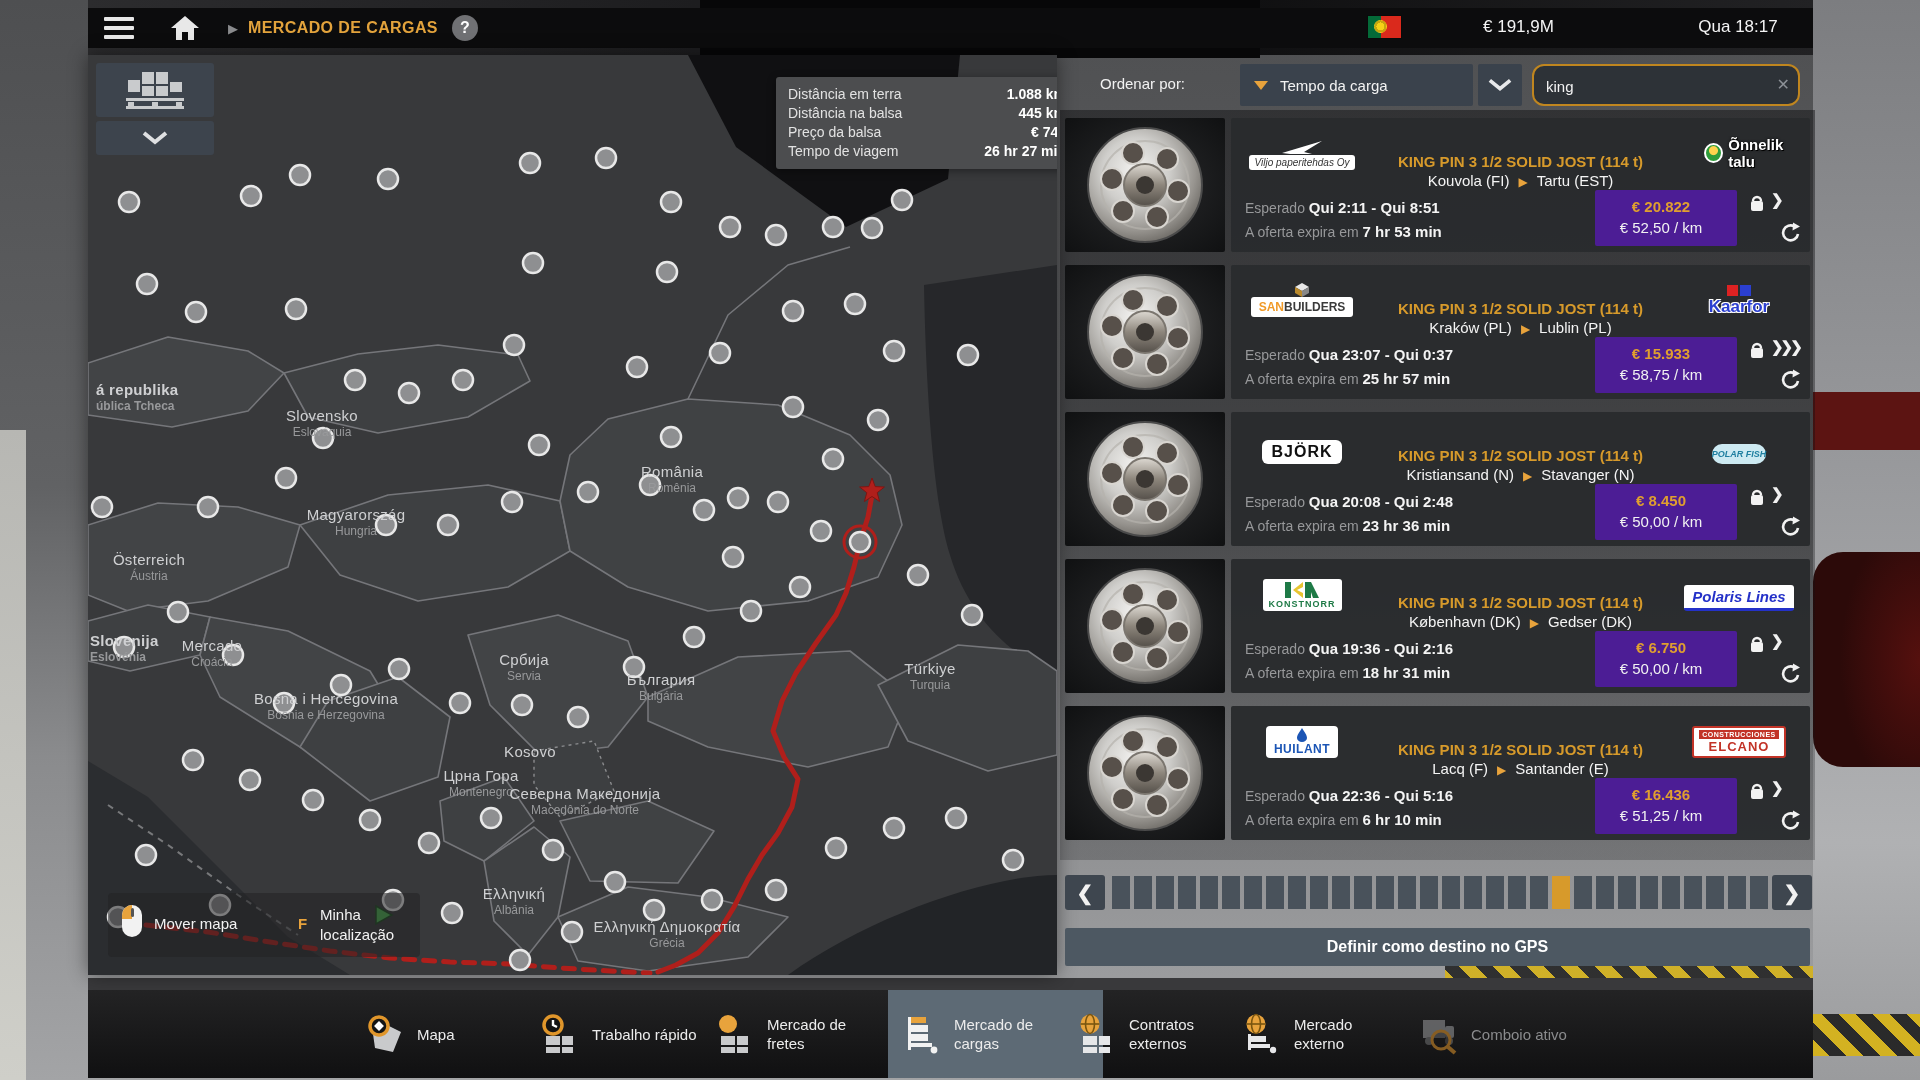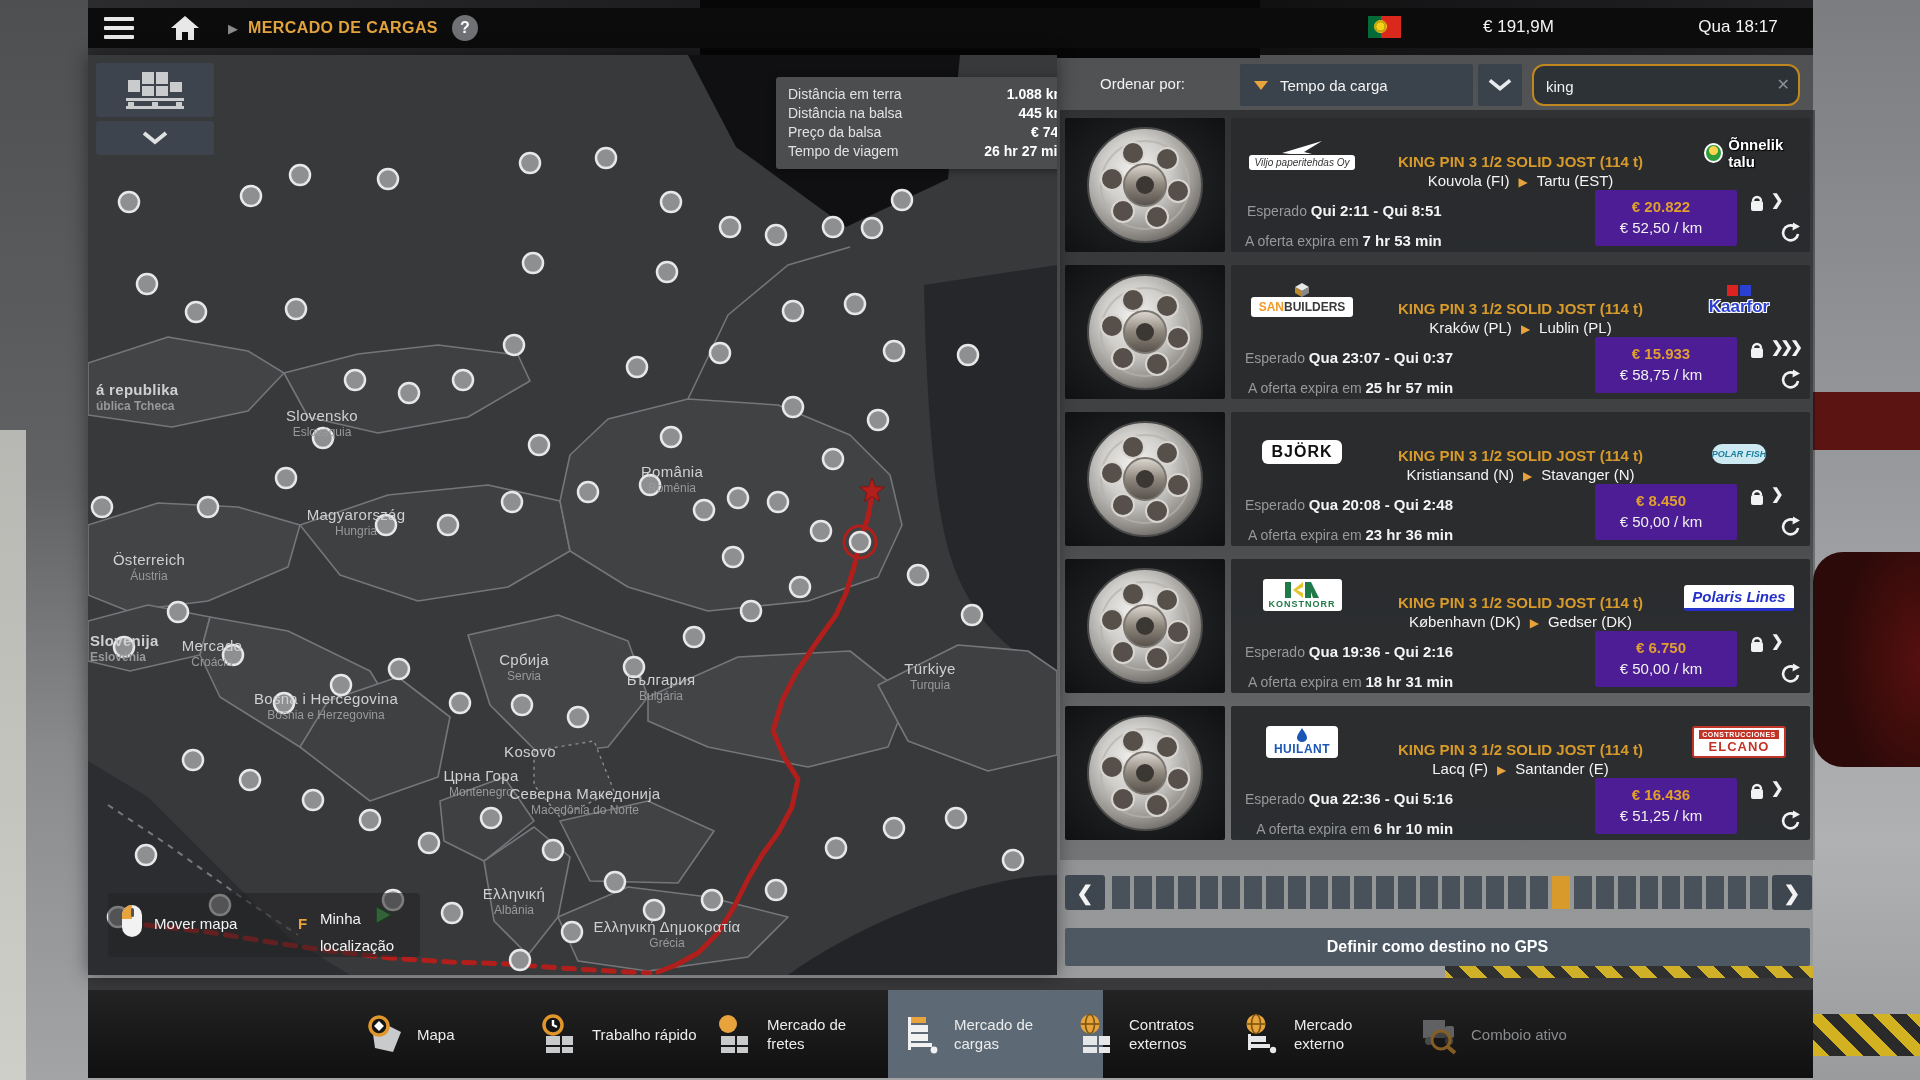--- a/index.html
+++ b/index.html
@@ -74,21 +74,21 @@
   
   #offers-backdrop{left:1060px;top:110px;width:755px;height:750px;background:linear-gradient(180deg,rgba(10,10,12,.45),rgba(25,26,28,.25));}
   .offer{left:1065px;width:745px;height:134px;cursor:pointer;}
   .cargo-img{position:absolute;left:0;top:0;width:160px;height:134px;background:radial-gradient(120px 100px at 50% 50%,#2a2b2d,#0e0f10);border-radius:2px;}
   .detail{position:absolute;left:166px;top:0;width:579px;height:134px;background:rgba(41,43,45,.97);border-radius:2px;}
   .row-top{position:absolute;left:0;top:6px;width:100%;height:46px;display:flex;align-items:flex-end;}
   .logo-slot{width:142px;display:flex;flex-direction:column;align-items:center;justify-content:center;overflow:hidden;}
   .title{flex:1;text-align:center;color:#d79a2b;font-weight:bold;font-size:15px;white-space:nowrap;}
   .row-route{position:absolute;left:0;top:54px;width:100%;text-align:center;color:#f4f4f4;font-size:15px;}
   .route-arrow{color:#e8a33c;font-size:12px;margin:0 9px;}
-  .times{position:absolute;left:14px;top:78px;font-size:14px;color:#97989a;line-height:30px;white-space:nowrap;text-align:right;}
+  .times{position:absolute;left:14px;top:78px;font-size:14px;color:#97989a;line-height:23px;white-space:nowrap;}
   .times b{color:#f4f4f4;font-size:15px;font-weight:bold;}
   .price-box{position:absolute;left:364px;top:72px;width:142px;height:56px;background:#4c1d95;border-radius:2px;text-align:center;}
   .price-box .price{color:#e09f2f;font-weight:bold;font-size:15px;margin:8px 10px 4px 0;}
   .price-box .perkm{color:#f2f2f2;font-size:15px;margin-right:10px;}
   .oicons{position:absolute;left:514px;top:72px;width:60px;height:56px;}
   .w-icon{position:absolute;left:2px;top:2px;}
   .urgency{position:absolute;left:26px;top:1px;color:#f2f2f2;font-weight:bold;font-size:15px;letter-spacing:-3px;white-space:nowrap;}
   .ret-icon{position:absolute;left:34px;top:32px;}
 
   
@@ -422,21 +422,21 @@
       <div class="rt-row">
           <span class="l">Tempo de viagem</span>
           <span class="v">26 hr 27 min</span>
         </div>
     </div>
 
     <div id="map-controls" class="abs">
       <div class="mouse-ico"></div>
       <span class="mc-label" style="left:46px;top:22px">Mover mapa</span>
       <span class="mc-key" style="left:190px;top:22px">F</span>
-      <span class="mc-label" style="left:212px;top:12px;width:100px;line-height:27px">Minha localização</span>
+      <span class="mc-label" style="left:212px;top:12px;width:100px;line-height:20px">Minha localização</span>
     </div>
   </div>
 
   <span id="sort-label" class="abs">Ordenar por:</span>
   <div id="sort-dd" class="abs">
     <span class="tri"></span>
     <span class="val">Tempo da carga</span>
   </div>
   <div id="sort-chevron" class="abs">
     <svg width="24" height="14" viewBox="0 0 26 14">

